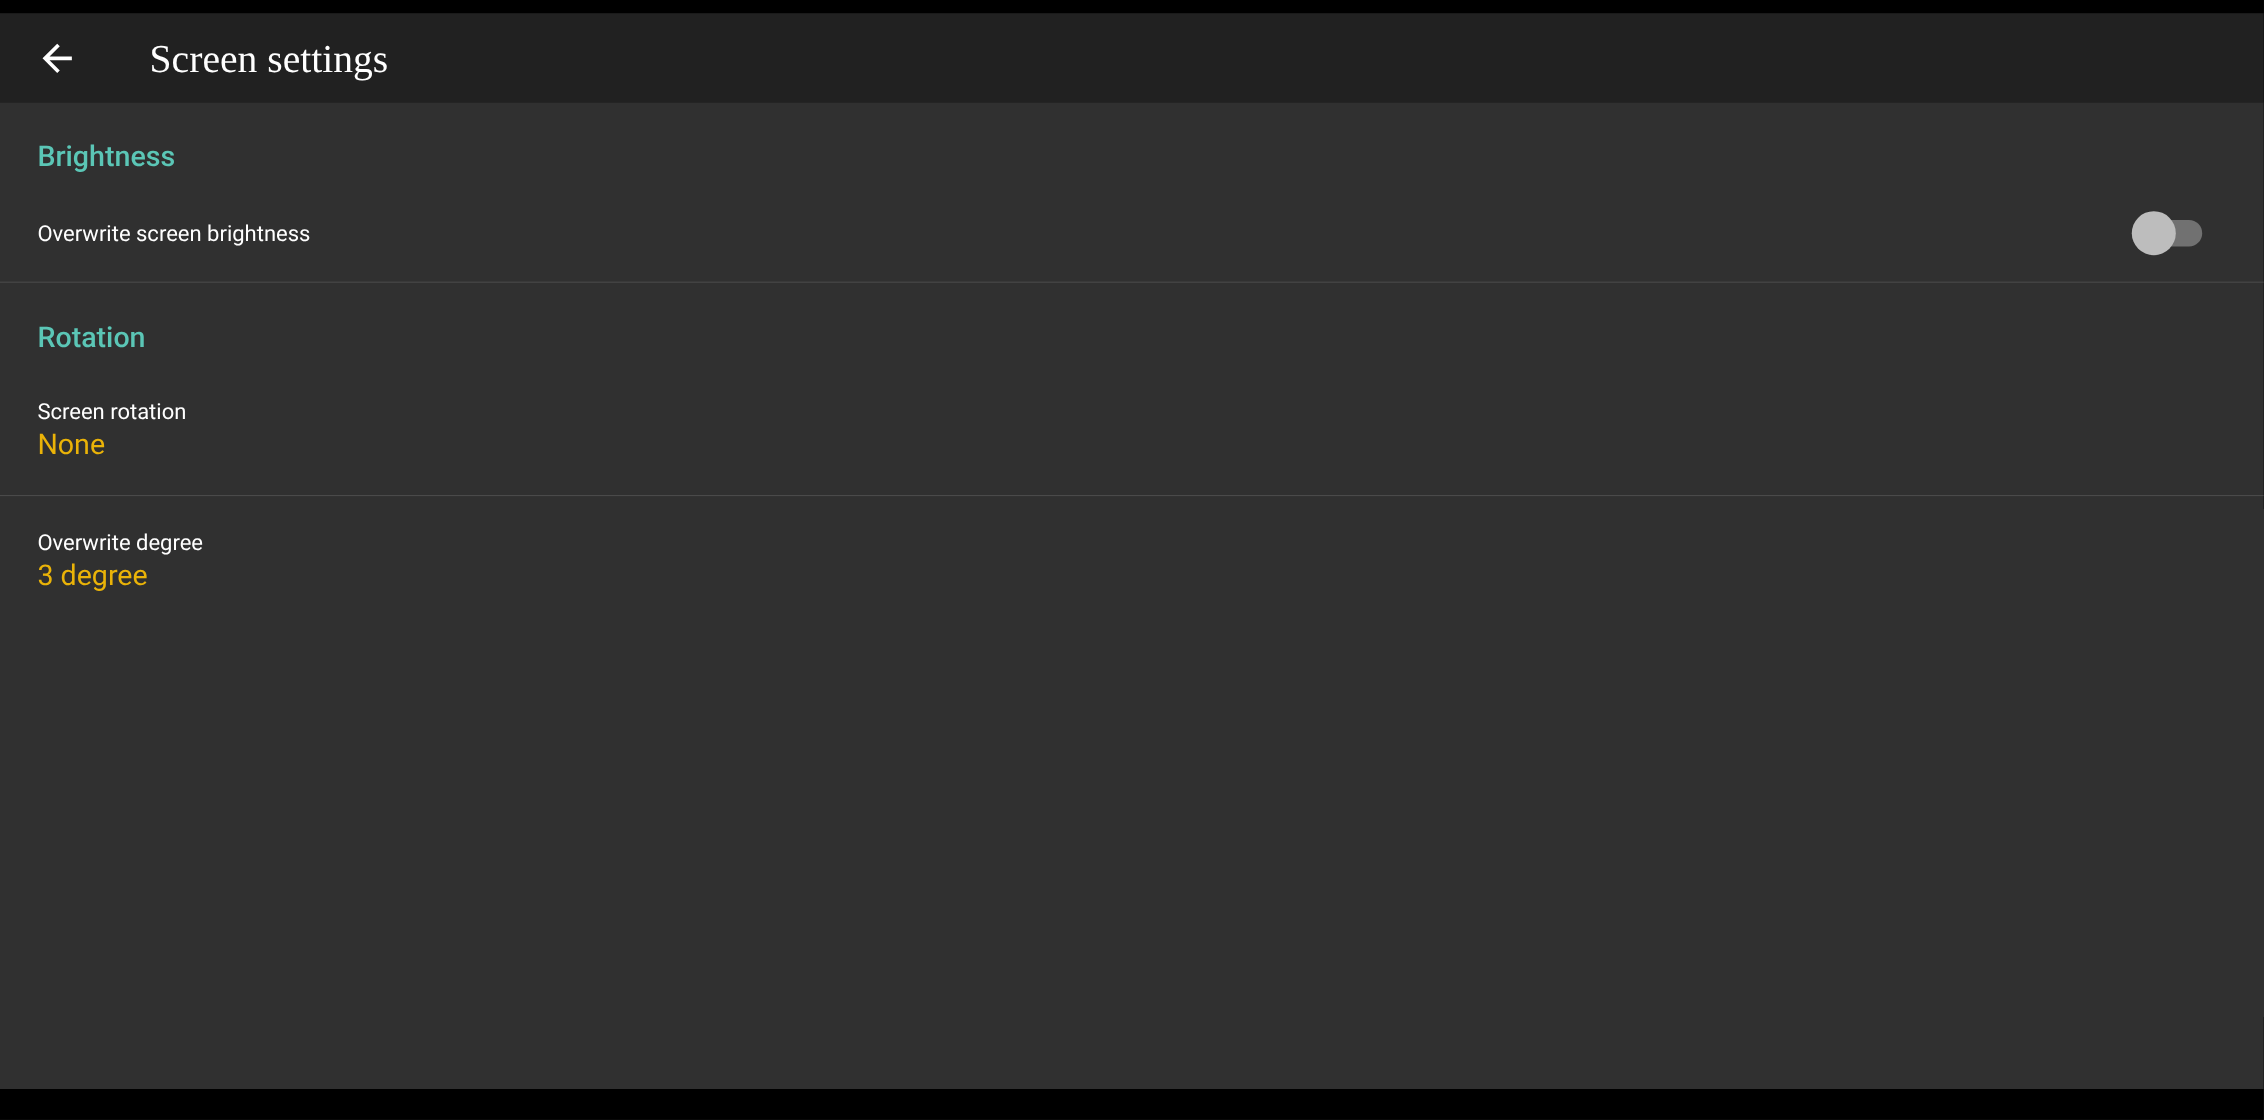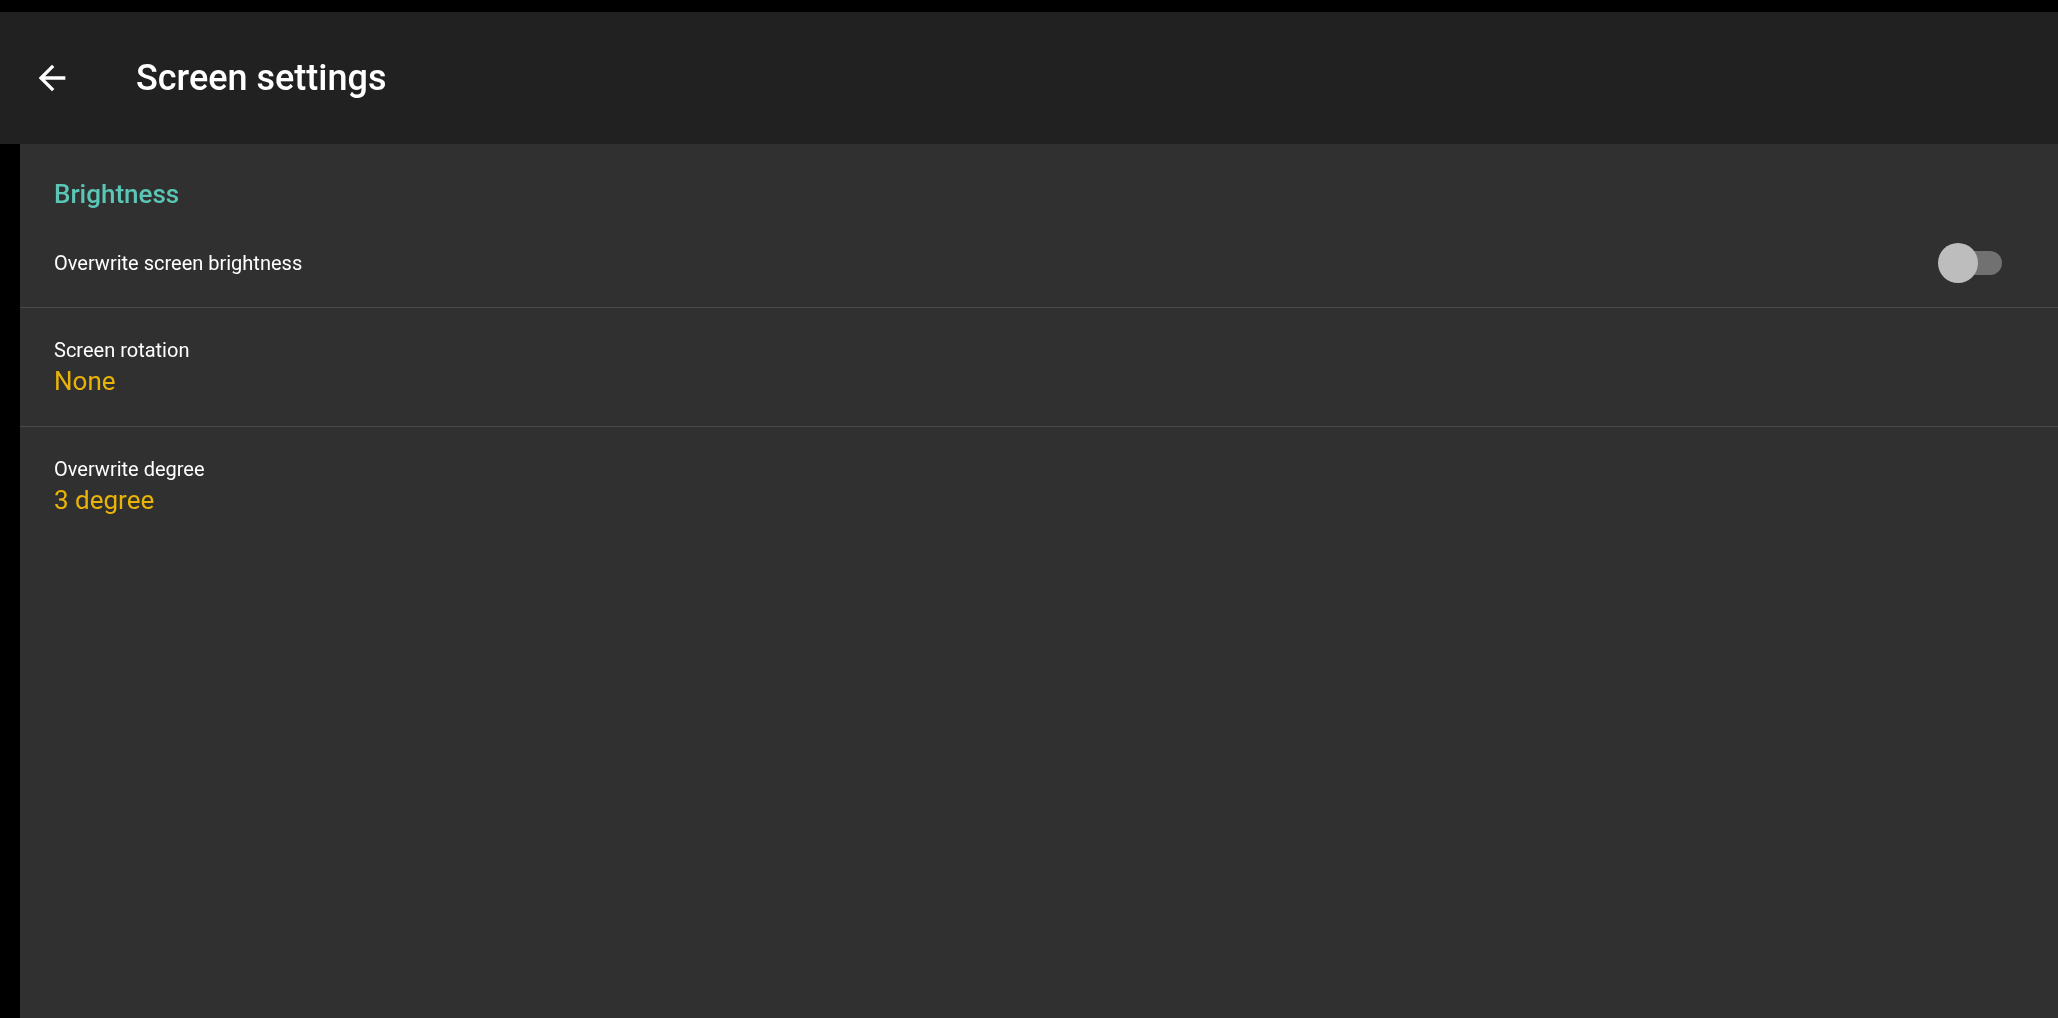--- a/index.html
+++ b/index.html
@@ -15,25 +15,26 @@
       height: 1018px;
       overflow: hidden;
     }
     
     .top-bar {
       height: 12px;
       background: #000;
     }
     
     .header {
-      height: 132px;
+      height: 81px;
       background: #212121;
       display: flex;
       align-items: center;
       padding-left: 28px;
+      font-family: Liberation Serif, serif;
     }
     
     .back-icon {
       width: 48px;
       height: 48px;
       display: flex;
       align-items: center;
       justify-content: center;
       cursor: pointer;
       margin-right: 60px;
@@ -47,21 +48,20 @@
     
     .header-title {
       color: #fff;
       font-size: 36px;
       font-weight: 500;
     }
     
     .content {
       background: #303030;
       height: calc(100% - 121px);
-      margin-left: 20px;
     }
     
     .section-header {
       padding: 35px 34px 10px 34px;
       color: #5bc6b6;
       font-size: 26px;
       font-weight: 500;
     }
     
     .setting-row {
@@ -152,20 +152,21 @@
     <div class="setting-text">
       <div class="setting-title">Overwrite screen brightness</div>
     </div>
     <div class="toggle">
       <div class="toggle-track"></div>
       <div class="toggle-thumb"></div>
     </div>
   </div>
 
 
+  <div class="section-header">Rotation</div>
 
   <div class="setting-row">
     <div class="setting-text">
       <div class="setting-title">Screen rotation</div>
       <div class="setting-value">None</div>
     </div>
   </div>
 
   <div class="setting-row no-border">
     <div class="setting-text">

